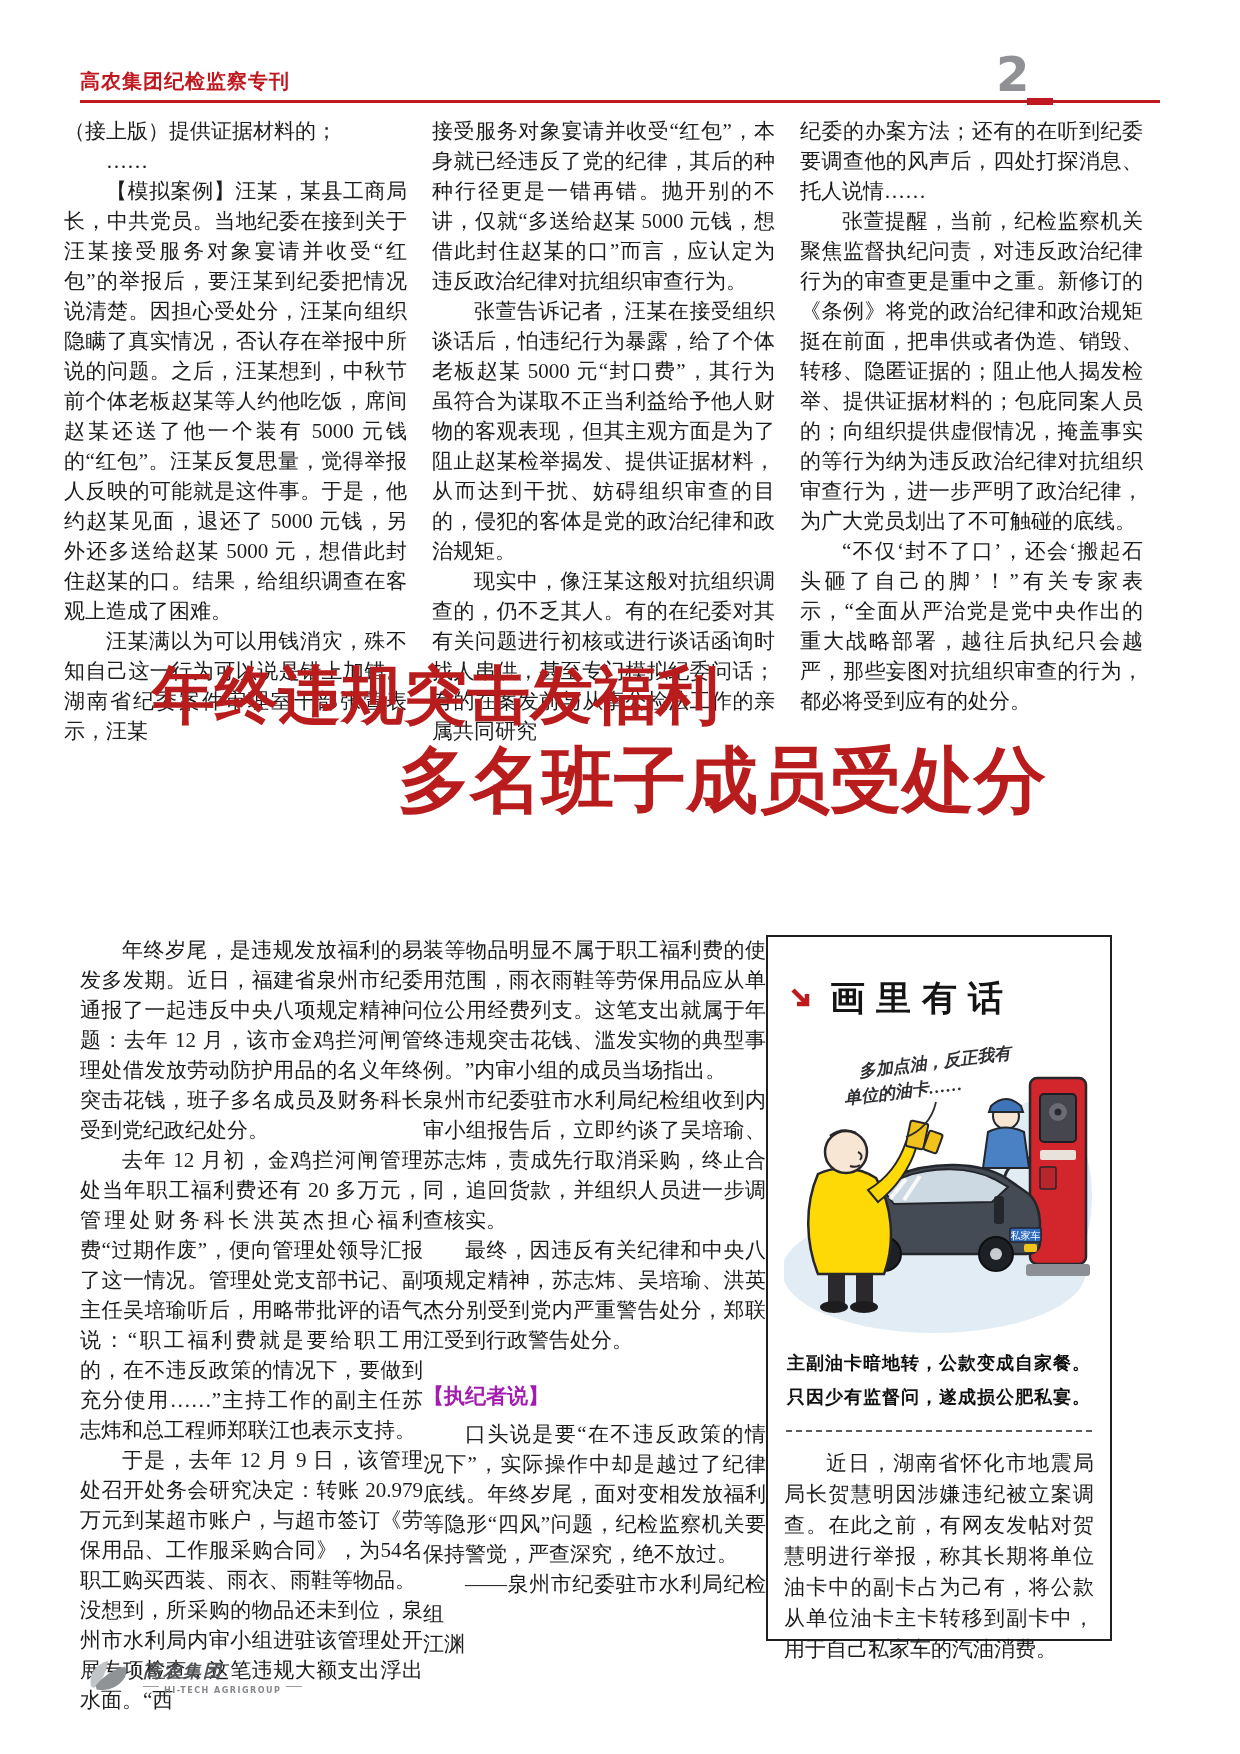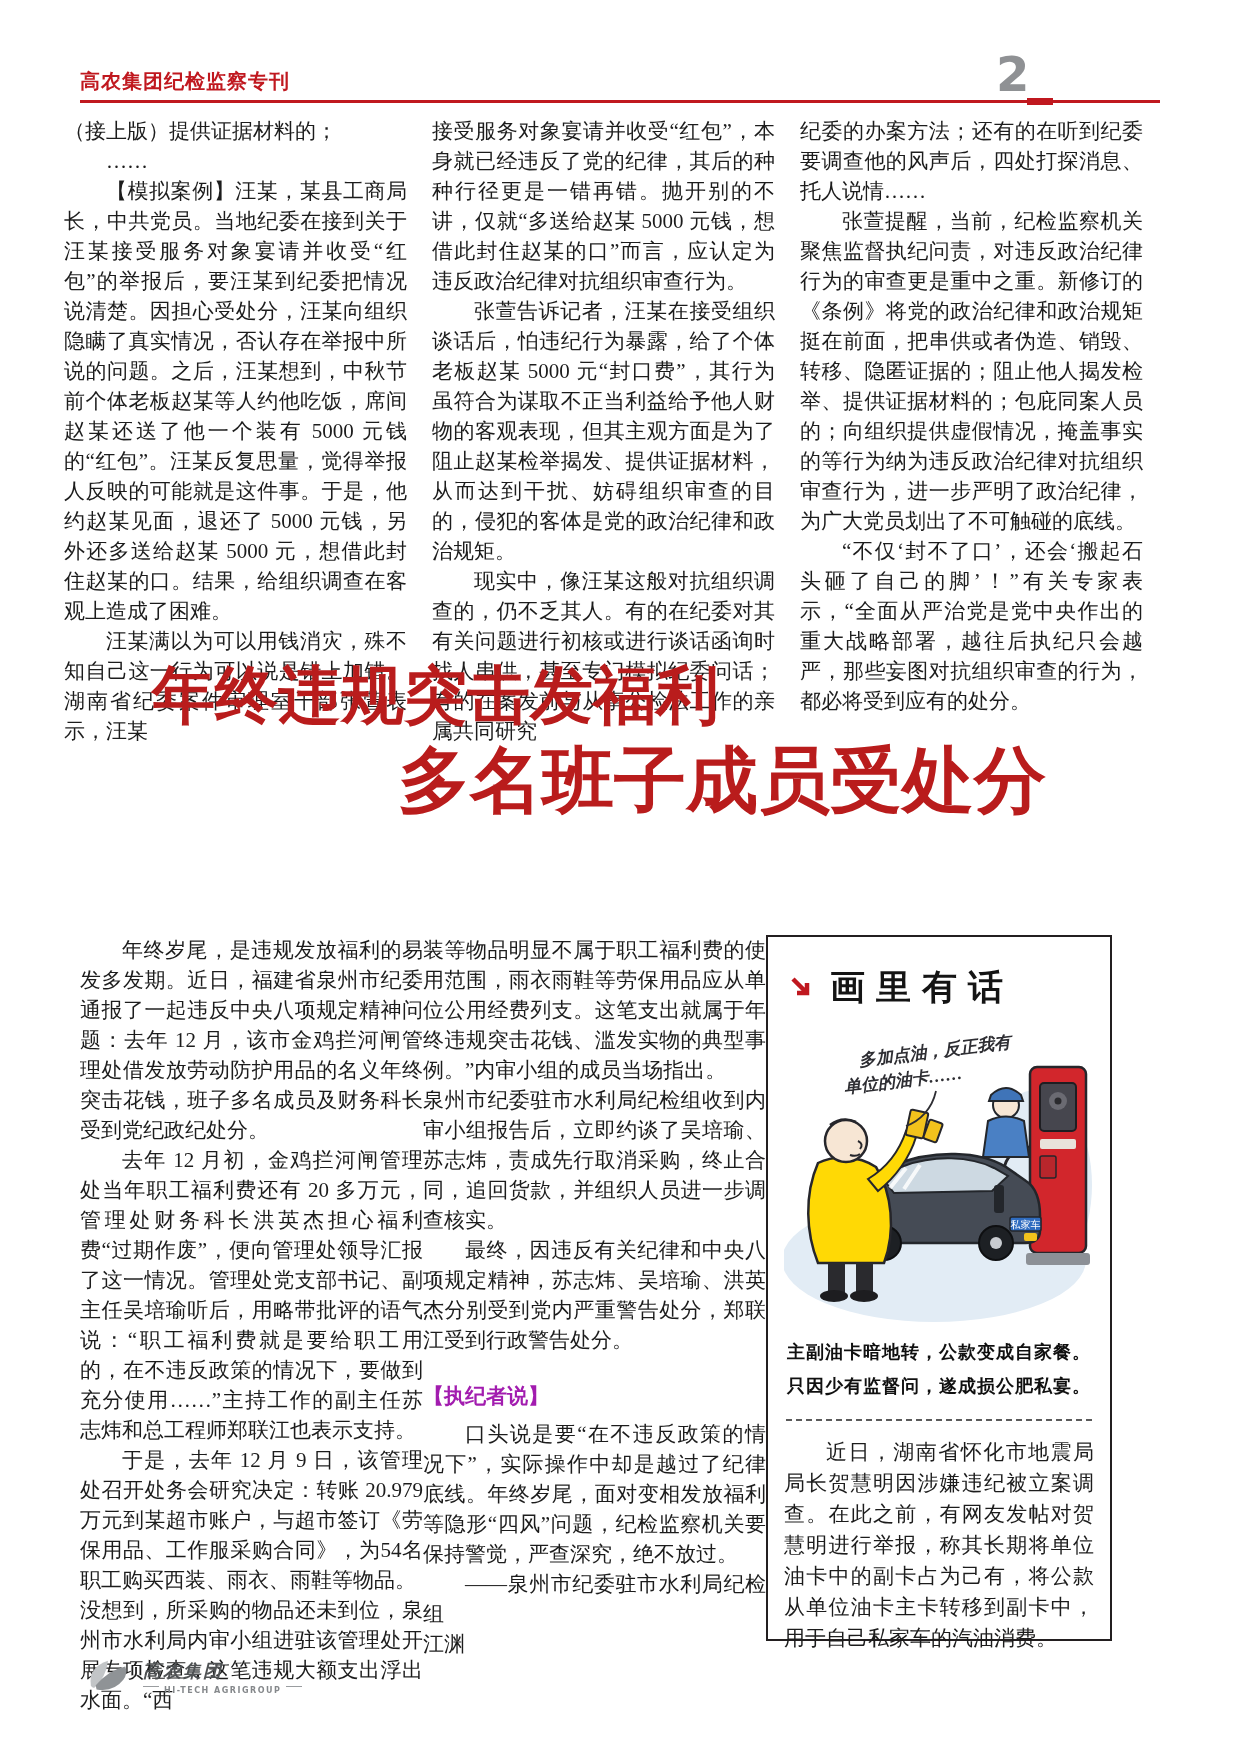--- a/index.html
+++ b/index.html
@@ -36,21 +36,21 @@
     font-size:21px;line-height:30px;margin:26px 0 8px 0;color:#a21caf;
   }
   
   .headline{position:absolute;left:80px;top:655px;width:1080px;
     font-family:"DejaVu Sans","Liberation Sans",sans-serif;font-weight:900;color:#b91c1c;}
   .headline-l1{font-size:63px;line-height:82px;margin-left:72px;letter-spacing:0;}
   .headline-l2{font-size:72px;line-height:82px;margin-left:318px;margin-top:2px;letter-spacing:0;}
   
   .huabox{
     width:346px;flex:none;height:706px;box-sizing:border-box;
-    border:2px solid #231f20;padding:21px 16px 14px 16px;background:#fff;
+    border:2px solid #231f20;padding:32px 16px 14px 16px;background:#fff;
   }
   .box-title-row{display:flex;align-items:center;gap:14px;margin:6px 0 10px 4px;}
   .box-title{
     font-family:"DejaVu Sans","Liberation Sans",sans-serif;font-weight:900;
     font-size:35px;letter-spacing:11px;color:#141414;white-space:nowrap;
   }
   .cartoon-wrap{width:100%;margin-top:4px;}
   .caption{
     font-size:18px;line-height:34px;font-weight:bold;text-align:center;
     letter-spacing:1px;color:#101010;margin-top:6px;

